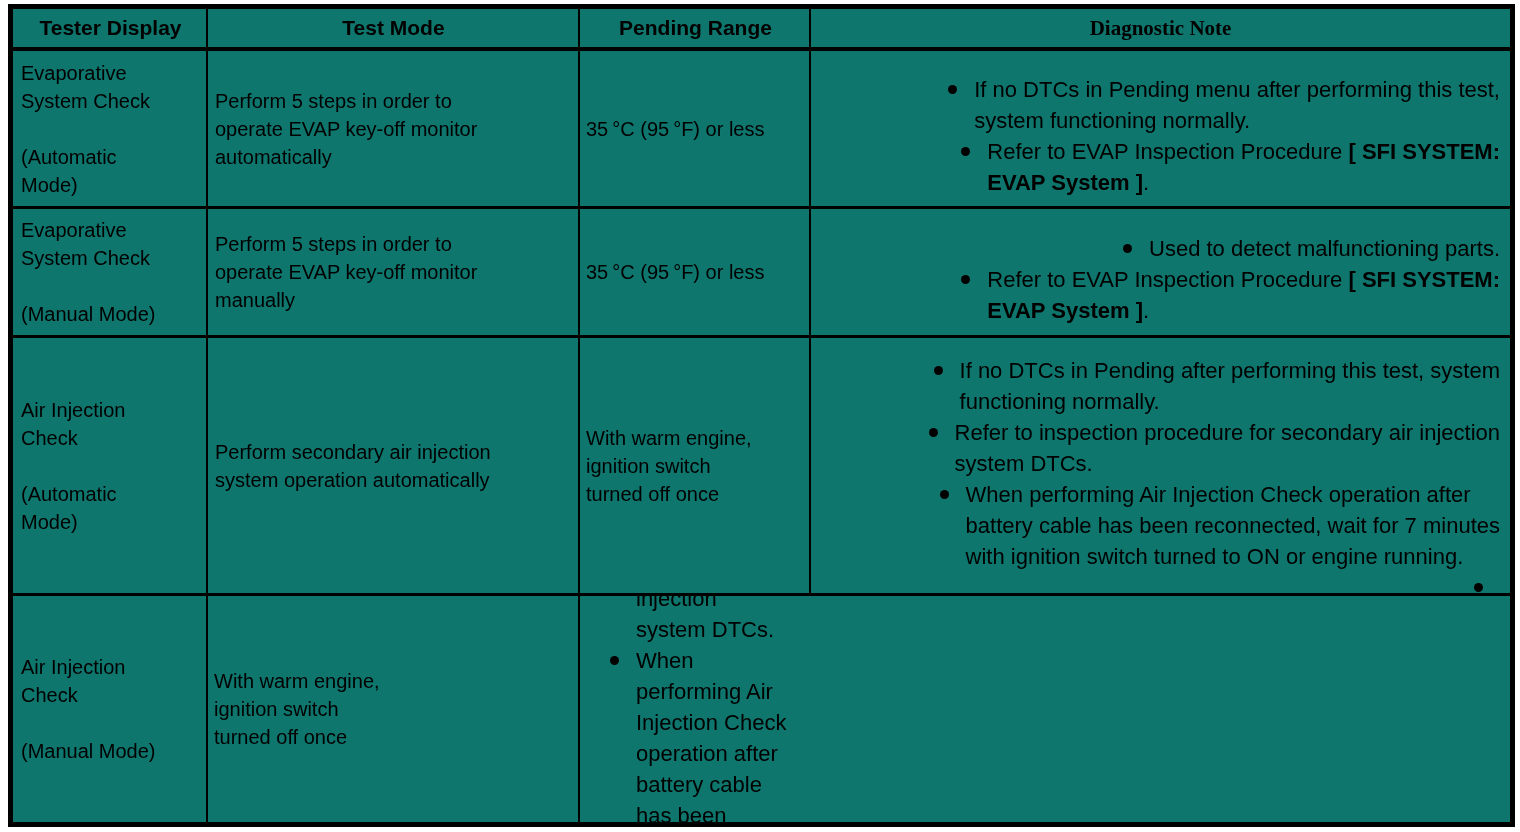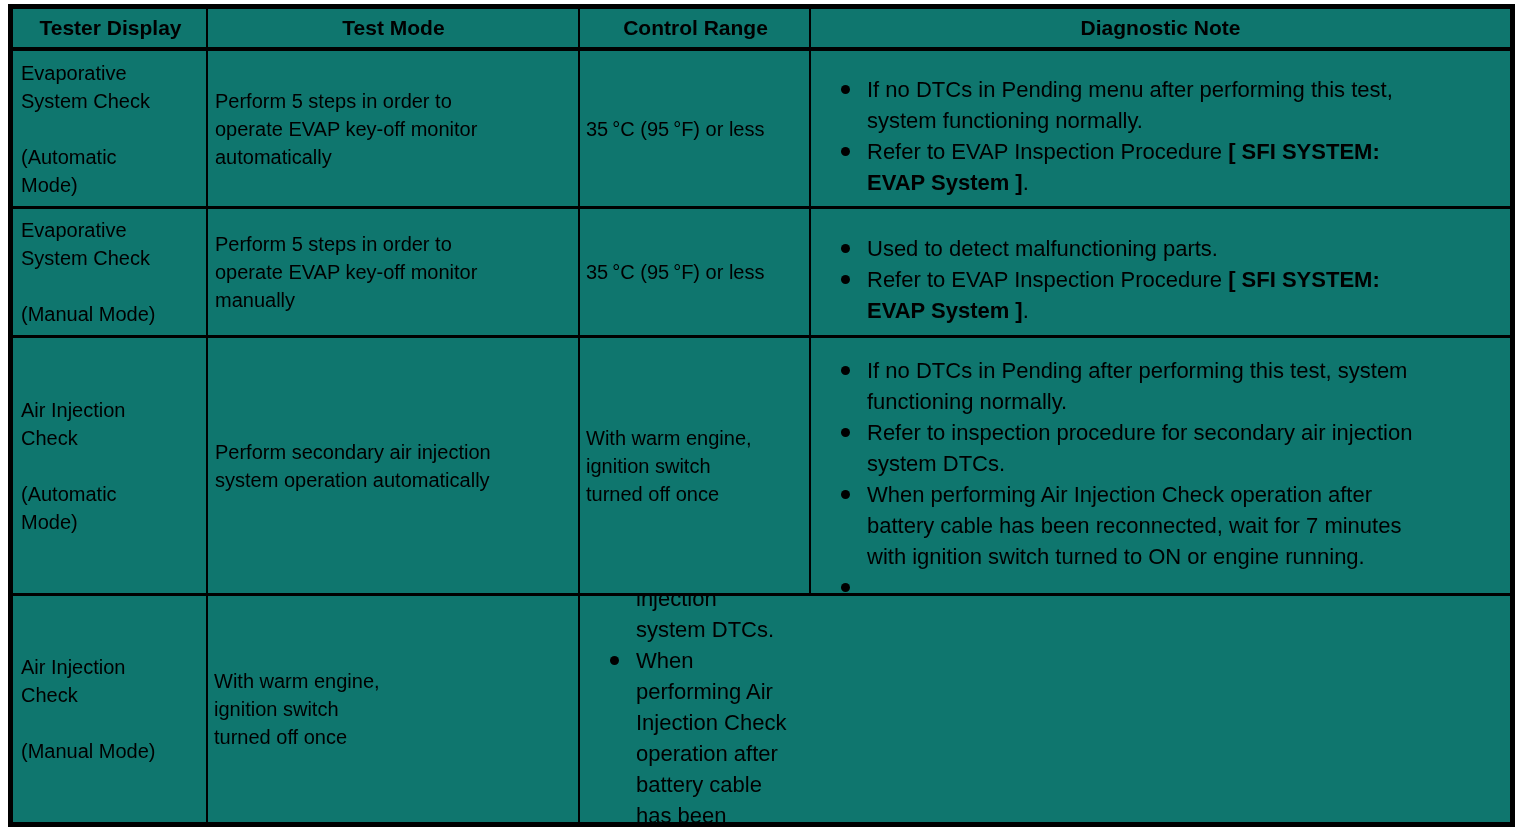--- a/index.html
+++ b/index.html
@@ -46,21 +46,21 @@
     white-space: pre-line;
   }
   .txt {
     font-size: 20px;
     line-height: 28px;
     white-space: pre-line;
   }
   .col1 { padding: 4px 6px 4px 8px; }
   .col2 { padding: 4px 6px 4px 7px; }
   .col3 { padding: 4px 4px 4px 6px; }
-  .col4 { padding: 20px 10px 5px 30px; }
+  .col4 { padding: 20px 10px 5px 30px; align-items: flex-end; }
   .note-item {
     display: flex;
     align-items: flex-start;
   }
   .bullet {
     flex: none;
     width: 9px;
     height: 9px;
     border-radius: 50%;
     background: #000000;
@@ -74,22 +74,22 @@
   }
   .b { font-weight: bold; }
 </style>
 </head>
 <body>
 
 <div class="table-wrap">
 
   <div class="cell header-cell col1"><span>Tester Display</span></div>
   <div class="cell header-cell col2"><span>Test Mode</span></div>
-  <div class="cell header-cell col3"><span>Control Range</span></div>
-  <div class="cell header-cell col4 last-col" style="padding:0; align-items:center;"><span>Diagnostic Note</span></div>
+  <div class="cell header-cell col3"><span>Pending Range</span></div>
+  <div class="cell header-cell col4 last-col" style="padding:0; align-items:center;font-family:Liberation Serif, serif;"><span>Diagnostic Note</span></div>
 
   <div class="cell col1">
       <div class="txt">Evaporative
 System Check
 
 (Automatic
 Mode)</div>
     </div>
   <div class="cell col2">
       <div class="txt">Perform 5 steps in order to

